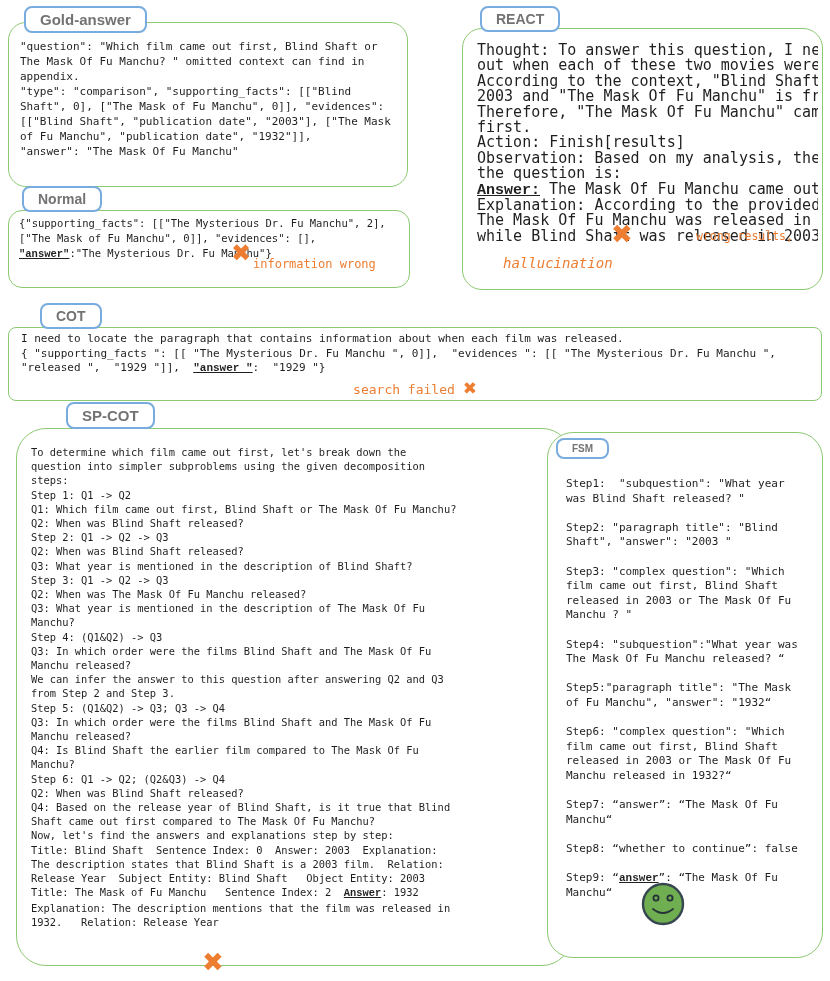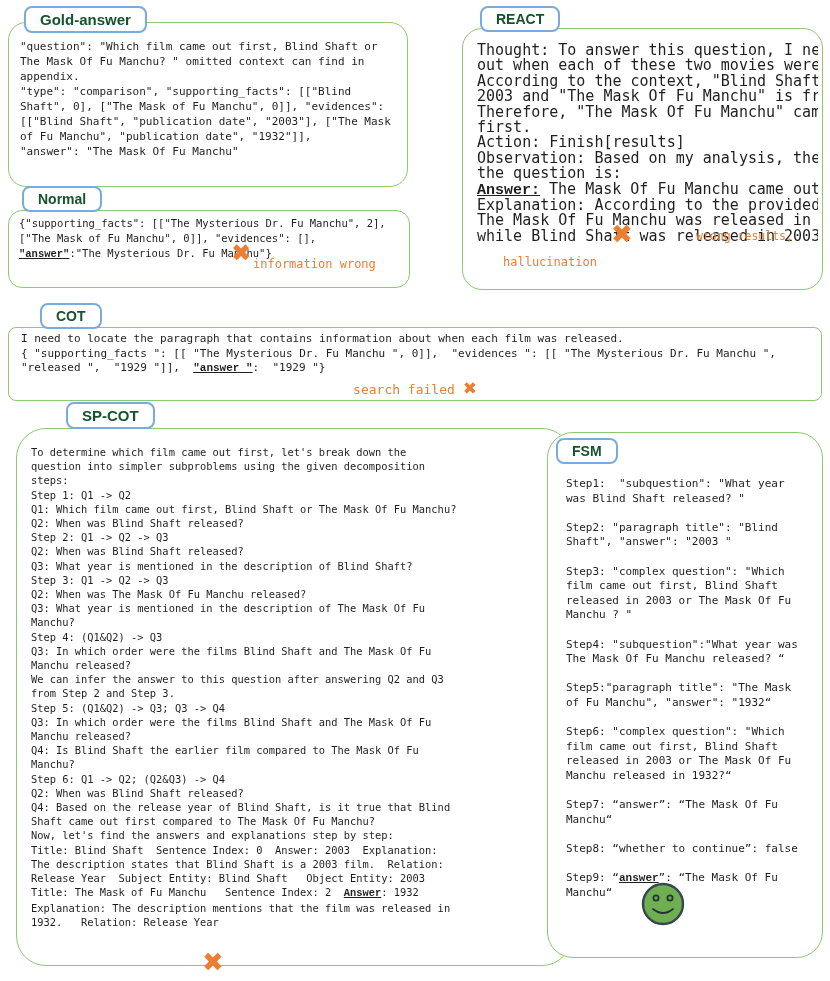--- a/index.html
+++ b/index.html
@@ -6,21 +6,21 @@
   html,body { background:#ffffff; }
   .stage {
     position:relative; width:830px; height:981px; background:#fff;
     font-family:"DejaVu Sans Mono", monospace; overflow:hidden;
   }
   .panel {
     position:absolute; border:1.6px solid #8CC973; background:#fff;
   }
   .tab {
     position:absolute; background:#fff; border:2px solid #78ACDE; border-radius:8px;
-    font-family:"Liberation Sans", sans-serif; font-weight:bold; color:#14532d;
+    font-family:"Liberation Sans", sans-serif; font-weight:bold; color:#737373;
     padding:3px 14px; z-index:5; white-space:nowrap;
   }
   .content {
     position:absolute; white-space:pre; color:#1f1f1f; overflow:hidden;
   }
   .bu { font-weight:bold; text-decoration:underline;font-family:Liberation Mono, monospace; }
   .note {
     position:absolute; color:#ED7D31; white-space:nowrap; z-index:4;
     font-family:"DejaVu Sans Mono", monospace;
   }
@@ -33,21 +33,21 @@
   #gold-box   { left:8px; top:22px; width:400px; height:165px; border-radius:18px; }
   #gold-tab   { left:24px; top:6px; font-size:15px; }
   #gold-text  { left:11px; top:16px; right:4px; font-size:11px; line-height:15px; }
 
   
   #react-box  { left:462px; top:28px; width:361px; height:262px; border-radius:20px; }
   #react-tab  { left:480px; top:6px; font-size:14px; }
   #react-text { left:14px; top:14px; right:4px; font-size:15px; line-height:15.4px; }
   #react-cross { left:148px; top:192px; font-size:26px; }
   #react-note1 { left:233px; top:200px; font-size:11.5px; }
-  #react-note2 { left:40px; top:226px; font-size:12px; }
+  #react-note2 { left:40px; top:226px; font-size:14px;font-style:italic; }
 
   
   #normal-box  { left:8px; top:210px; width:402px; height:78px; border-radius:14px; }
   #normal-tab  { left:22px; top:186px; font-size:14px; }
   #normal-text { left:10px; top:5px; right:4px; font-size:10.5px; line-height:15px; }
   #normal-cross { left:222px; top:30px; font-size:24px; }
   #normal-note  { left:244px; top:46px; font-size:12px; }
 
   
   #cot-box   { left:8px; top:327px; width:814px; height:74px; border-radius:8px; }
@@ -58,21 +58,21 @@
 
   
   #spcot-box  { left:16px; top:428px; width:556px; height:538px; border-radius:30px; }
   #spcot-tab  { left:66px; top:402px; font-size:15px; }
   #spcot-text { left:14px; top:16px; right:4px; font-size:10.4px; line-height:14.2px; }
   #spcot-note { left:130px; width:300px; top:505px; text-align:center; font-size:11.5px; }
   #spcot-cross { left:185px; top:520px; font-size:26px; }
 
   
   #fsm-box   { left:547px; top:432px; width:276px; height:526px; border-radius:26px; }
-  #fsm-tab   { left:556px; top:438px; font-size:14px; }
+  #fsm-tab   { left:556px; top:438px; font-size:10px; }
   #fsm-text  { left:18px; top:44px; right:4px; font-size:11px; line-height:14.6px; }
   #fsm-smiley { position:absolute; left:93px; top:449px; z-index:6; }
 </style>
 </head>
 <body>
 
 <div class="stage">
 
   <div class="panel" id="gold-box">
     <pre class="content" id="gold-text"><span>"question": "Which film came out first, Blind Shaft or

